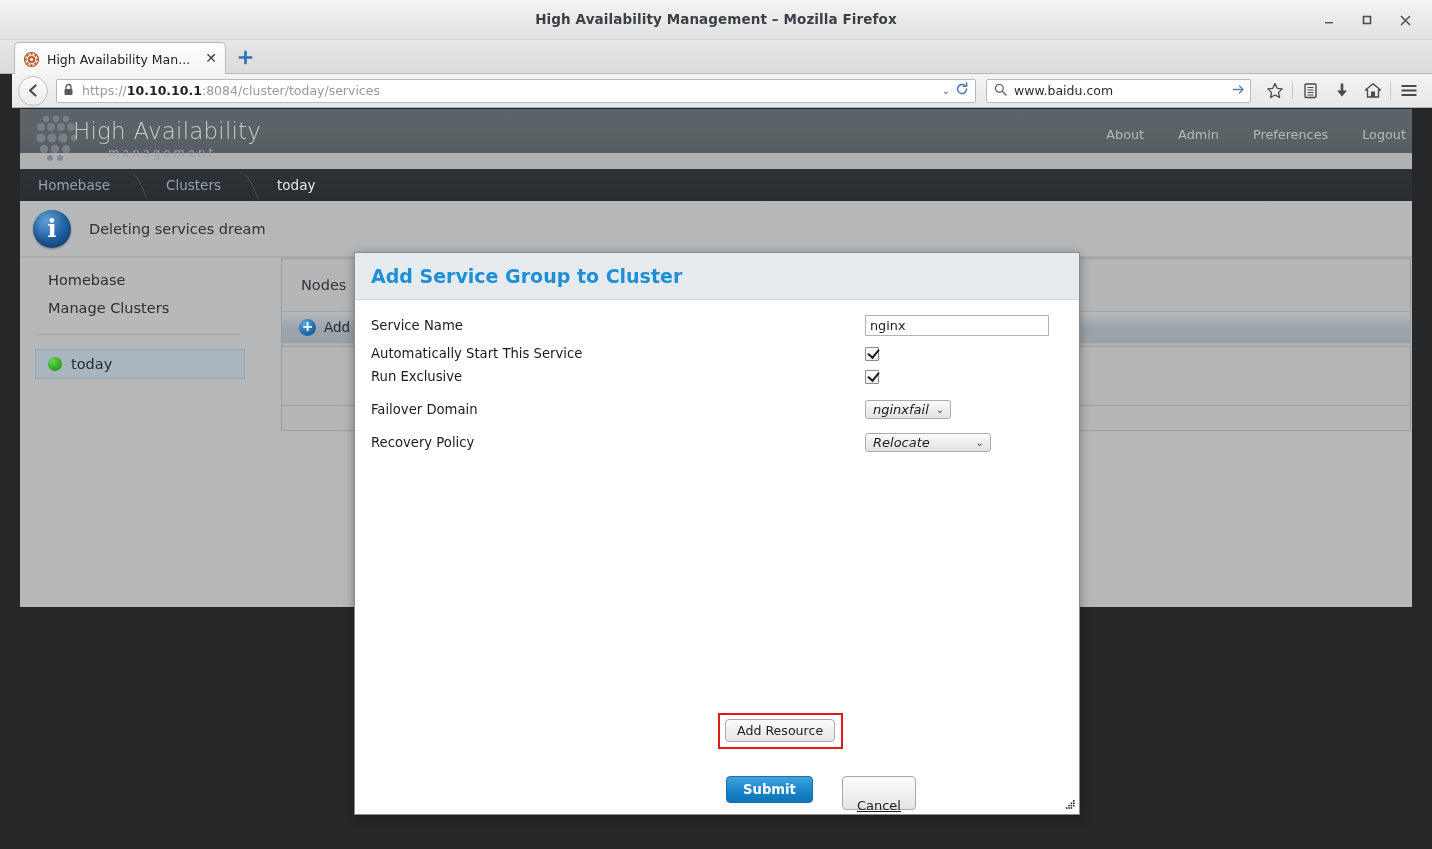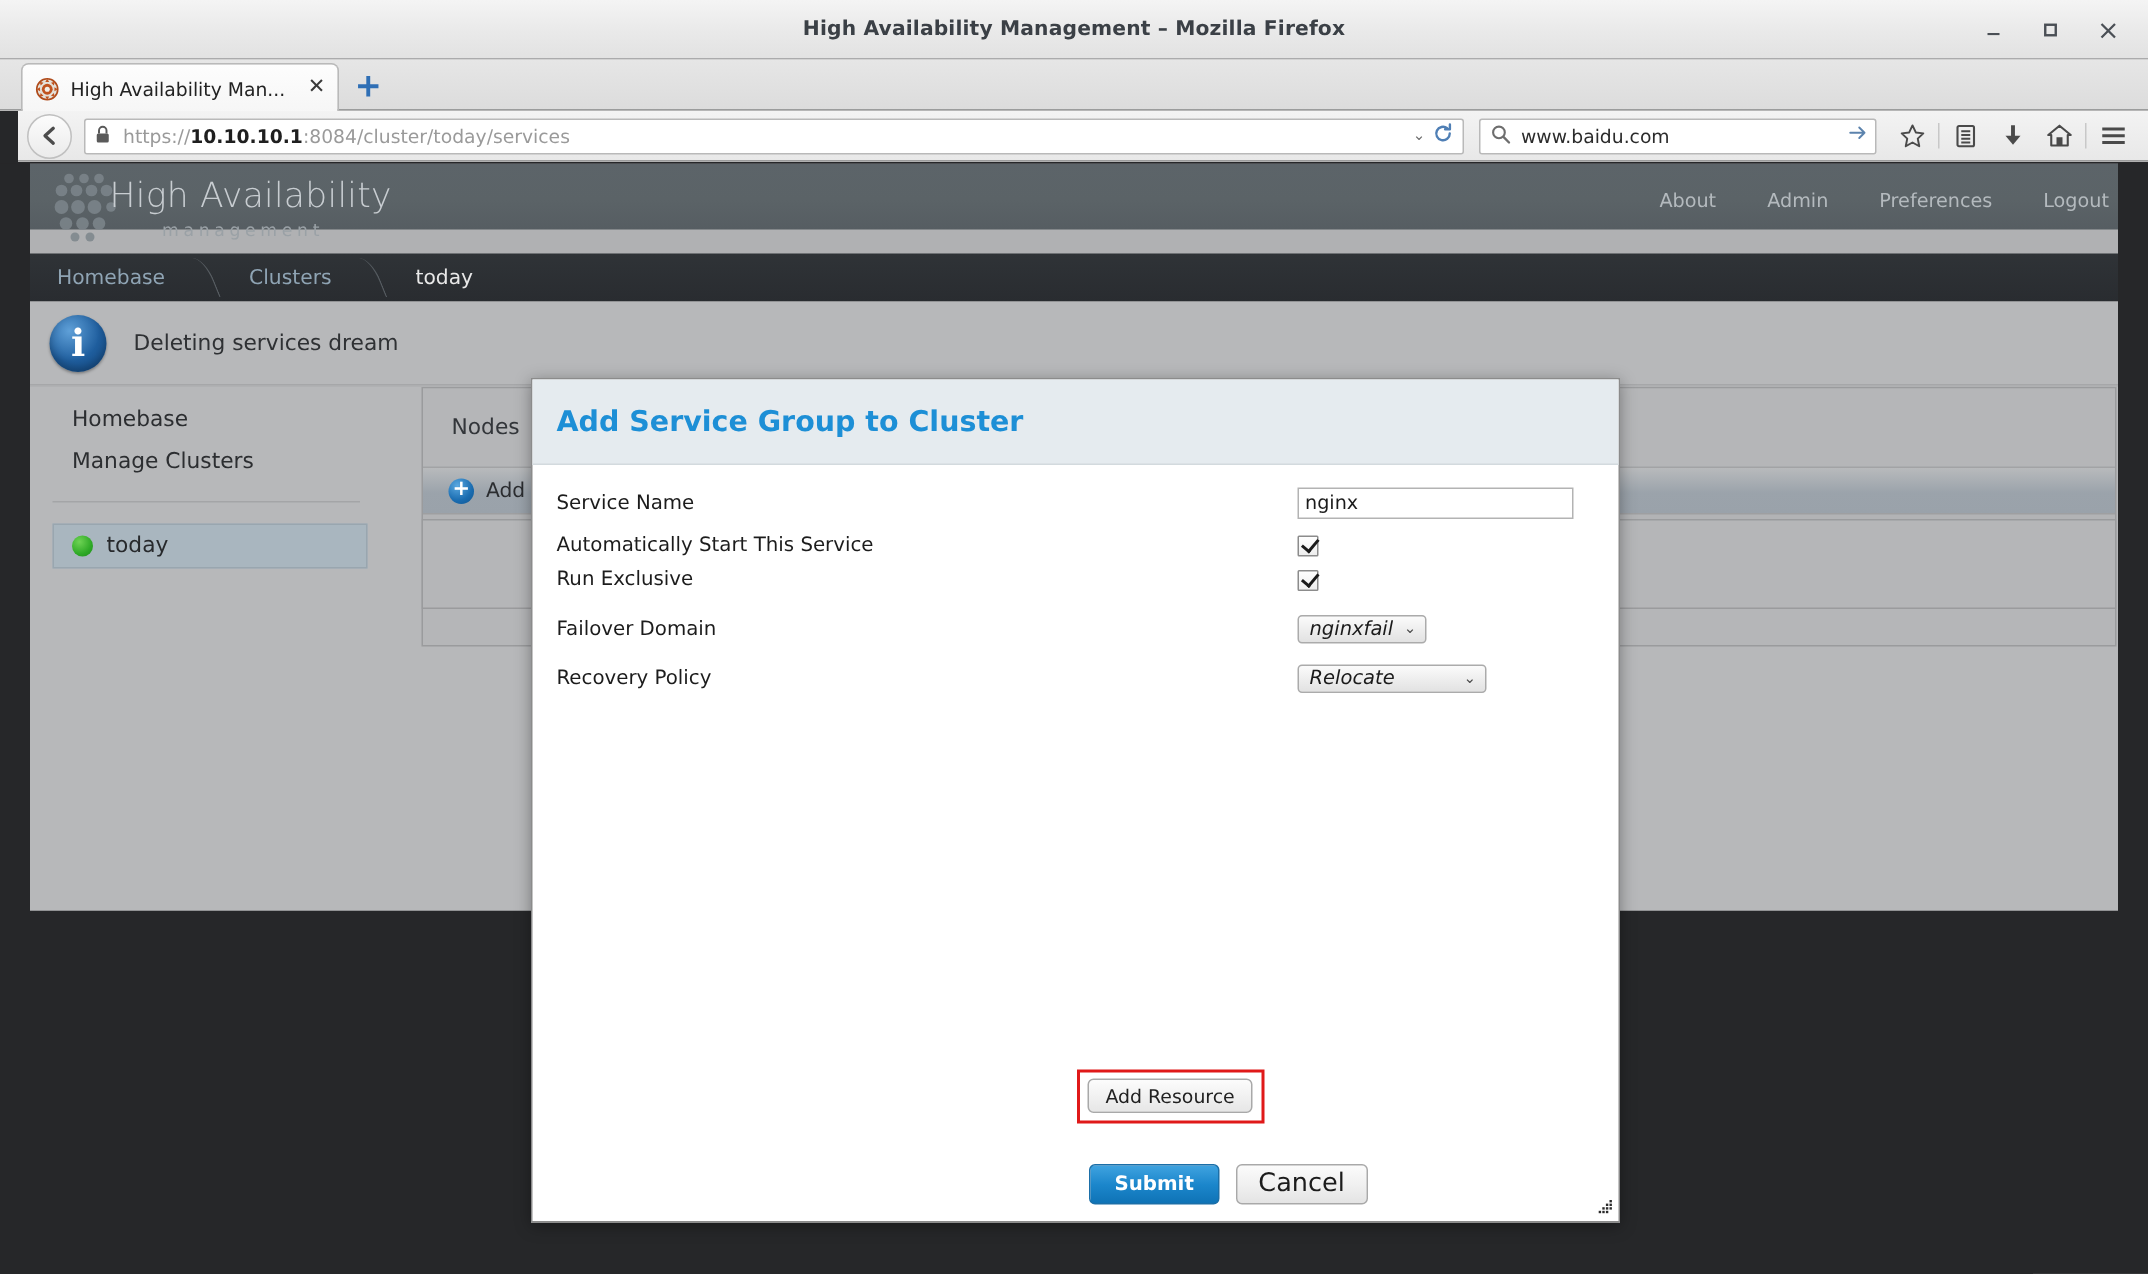--- a/index.html
+++ b/index.html
@@ -246,21 +246,21 @@
   }
 
   
   .modal {
     position: absolute; left: 354px; top: 143px; width: 726px; height: 563px;
     background: #ffffff;
     border: 1px solid #8b8b8b;
     box-shadow: 0 2px 10px rgba(0,0,0,.35);
   }
   .modal-titlebar {
-    height: 57px; background: #e5ebef; border-bottom: 1px solid #d3dade;
+    height: 47px; background: #e5ebef; border-bottom: 1px solid #d3dade;
     display: flex; align-items: center; padding-left: 16px;
   }
   .modal-title {
     font-size: 19px; color: #1d8fd6; font-weight: 600;
   }
   .modal-body { position: relative; padding: 14px 16px 0 16px; }
 
   .form-row {
     display: flex; align-items: center; min-height: 22px;
   }
@@ -315,34 +315,35 @@
     border: 2px solid #e01919; padding: 4px 6px 5px 5px;
   }
   .btn-addres {
     height: 23px; border: 1px solid #a9a9a9; border-radius: 4px;
     background: linear-gradient(to bottom,#fcfcfc 0%, #f0f0f0 55%, #e6e6e6 100%);
     font-size: 12.6px; color: #212121; padding: 0 11px; line-height: 21px;
     font-family: "DejaVu Sans", "Liberation Sans", sans-serif;
   }
 
   .modal-actions {
-    position: absolute; left: 371px; top: 523px; display: flex; align-items: flex-start; gap: 11px;
+    position: absolute; left: 371px; top: 523px; display: flex; align-items: flex-start; gap: 29px;
   }
   .btn-submit {
     height: 27px; min-width: 82px; border: 1px solid #1b6fa8; border-radius: 4px;
     background: linear-gradient(to bottom, #3fa3e0 0%, #1b86cb 52%, #0f73b6 100%);
     color: #fff; font-size: 13.2px; font-weight: bold; padding: 0 16px;
     line-height: 25px;
     font-family: "DejaVu Sans", "Liberation Sans", sans-serif;
   }
   .btn-cancel {
     height: 27px; min-width: 72px; border: 1px solid #a9a9a9; border-radius: 4px;
     background: linear-gradient(to bottom,#fbfbfb 0%, #f0f0f0 52%, #e4e4e4 100%);
-    color: #1c1c1c; font-size: 17px; padding: 0 14px; line-height: 25px;
+    color: #1c1c1c; font-size: 13px; padding: 16px 14px; line-height: 25px;
     font-family: "DejaVu Sans", "Liberation Sans", sans-serif;
+    text-decoration: underline;
   }
   .resize-grip {
     position: absolute; right: 3px; bottom: 3px; width: 14px; height: 14px;
   }
 </style>
 </head>
 <body>
 
 <div class="ff-window">
 

